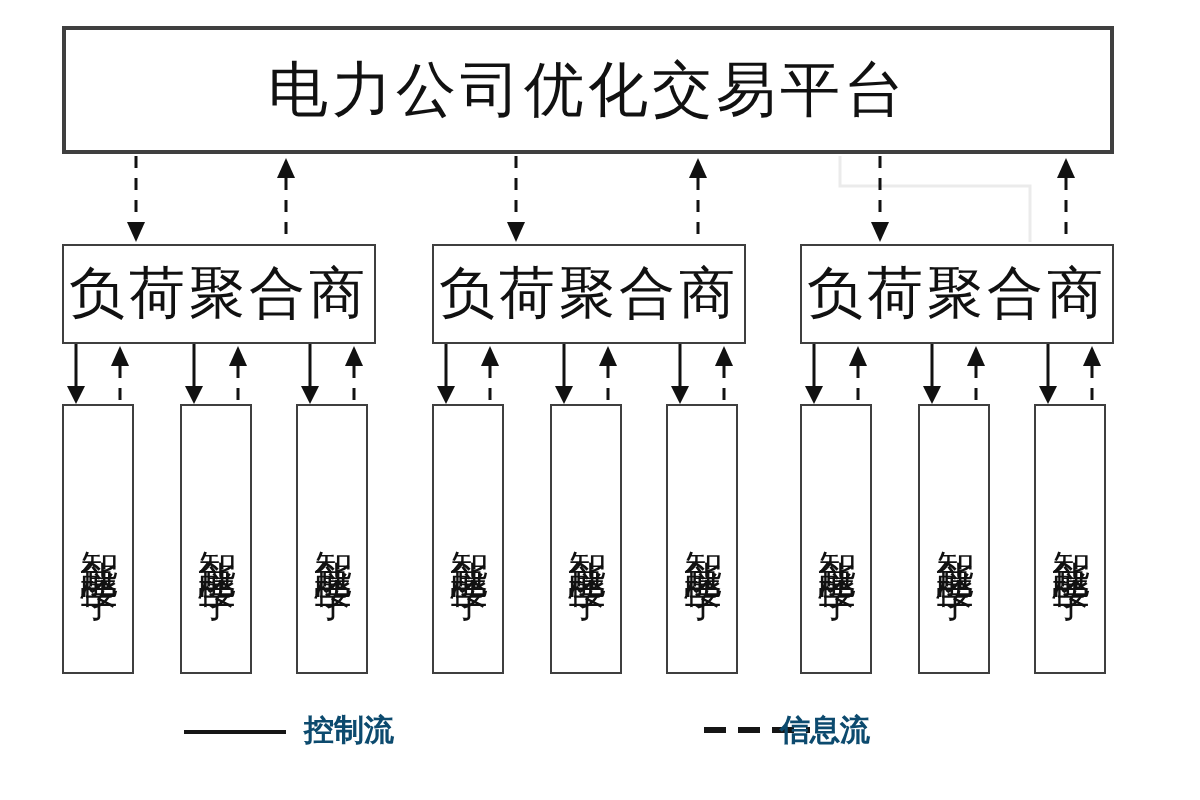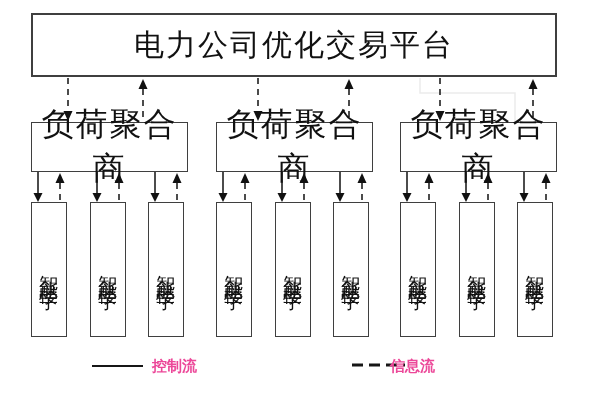--- a/index.html
+++ b/index.html
@@ -11,34 +11,34 @@
   .box{
     position:absolute;background:#ffffff;border:1.5px solid #3f3f3f;
     display:flex;align-items:center;justify-content:center;text-align:center;
   }
   .top-box{
     left:31px;top:13px;width:526px;height:64px;border-width:2px;
     font-size:30px;letter-spacing:2px;
   }
   .agg{
     top:122px;width:157px;height:50px;
-    font-size:32px;letter-spacing:2px;
+    font-size:28px;letter-spacing:2px;
   }
   .bld{
     top:202px;width:36px;height:135px;
     font-size:19px;
   }
   .bld span{
     writing-mode:vertical-rl;text-orientation:upright;
     letter-spacing:5px;line-height:1;
   }
   #arrow-layer{position:absolute;left:0;top:0;pointer-events:none;}
   .legend-label{
     position:absolute;top:356px;height:20px;line-height:20px;
-    font-family:"Liberation Sans", sans-serif;font-weight:bold;font-size:15px;color:#ec4899;
+    font-family:"Liberation Sans", sans-serif;font-weight:bold;font-size:15px;color:#0c4a6e;
   }
 </style>
 </head>
 <body>
 
 <div id="stage">
 
   <svg id="arrow-layer" width="600" height="400" viewBox="0 0 600 400">
 
     <path d="M420,78 L420,93 L515,93 L515,121" fill="none" stroke="#ebebeb" stroke-width="1.5"></path>

